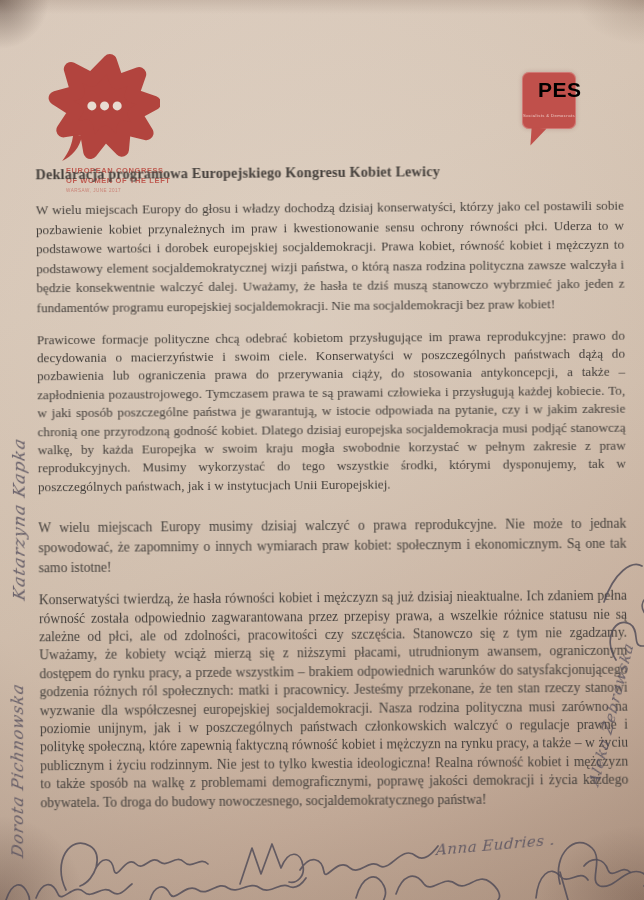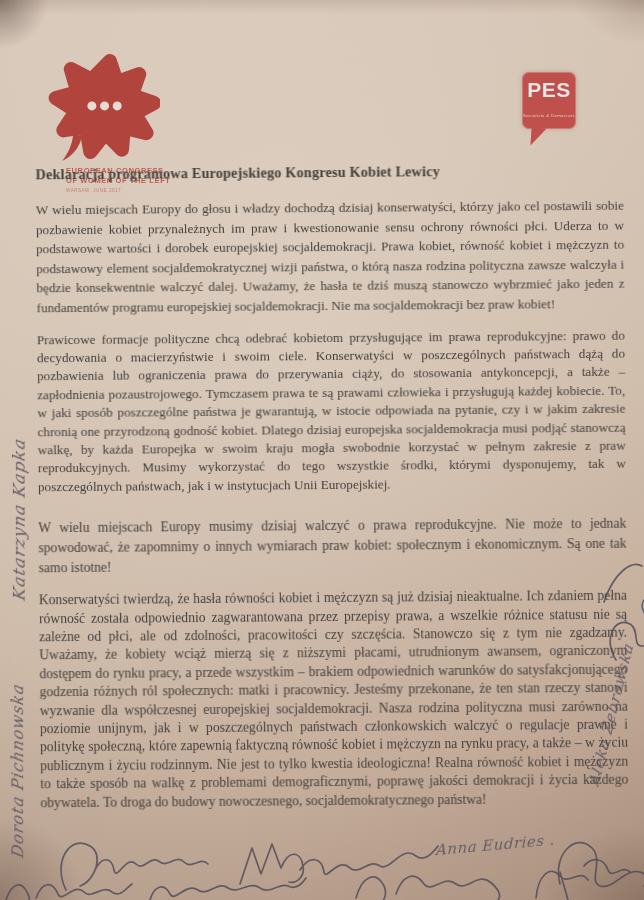--- a/index.html
+++ b/index.html
@@ -25,22 +25,22 @@
   .congress-mark{display:block;}
   .congress-word{margin:4px 0 0 18px;color:#bf5a50;font-family:"Liberation Sans",sans-serif;
     font-weight:bold;font-size:7.5px;letter-spacing:0.6px;line-height:9.5px;
     filter:blur(0.25px);}
   .congress-sub{margin:3px 0 0 18px;color:#c98175;font-family:"Liberation Sans",sans-serif;
     font-size:4.6px;letter-spacing:0.5px;filter:blur(0.4px);}
 
   .pes-logo{position:absolute;left:522px;top:72px;width:54px;height:57px;
     background:#c0504b;border-radius:7px;
     box-shadow:inset 0 0 0 1px rgba(255,230,225,0.28), 0 0 4px rgba(120,60,50,0.25);}
-  .pes-acronym{color:#e5e5e5;font-family:"Liberation Sans",sans-serif;font-weight:bold;
-    font-size:21px;letter-spacing:0.5px;text-align:center;margin-top:6px;filter:blur(0.2px);}
+  .pes-acronym{color:#000000;font-family:"Liberation Sans",sans-serif;font-weight:bold;
+    font-size:21px;letter-spacing:0.5px;margin-top:6px;filter:blur(0.2px);margin-left:16px;}
   .pes-tagline{color:rgba(245,225,218,0.85);font-family:"Liberation Sans",sans-serif;
     font-size:4.2px;text-align:center;margin-top:11px;letter-spacing:0.4px;filter:blur(0.3px);}
   .pes-tail{position:absolute;left:9px;bottom:-17px;width:0;height:0;
     border-left:15px solid #c0504b;border-bottom:18px solid transparent;
     transform:rotate(4deg);}
 
   
   .doc{position:absolute;left:38px;top:164px;width:588px;color:#45403c;
     transform:rotate(-0.45deg);filter:blur(0.22px);}
   .doc-title{font-weight:bold;font-size:14.2px;letter-spacing:0.2px;margin:0 0 0 0;}

